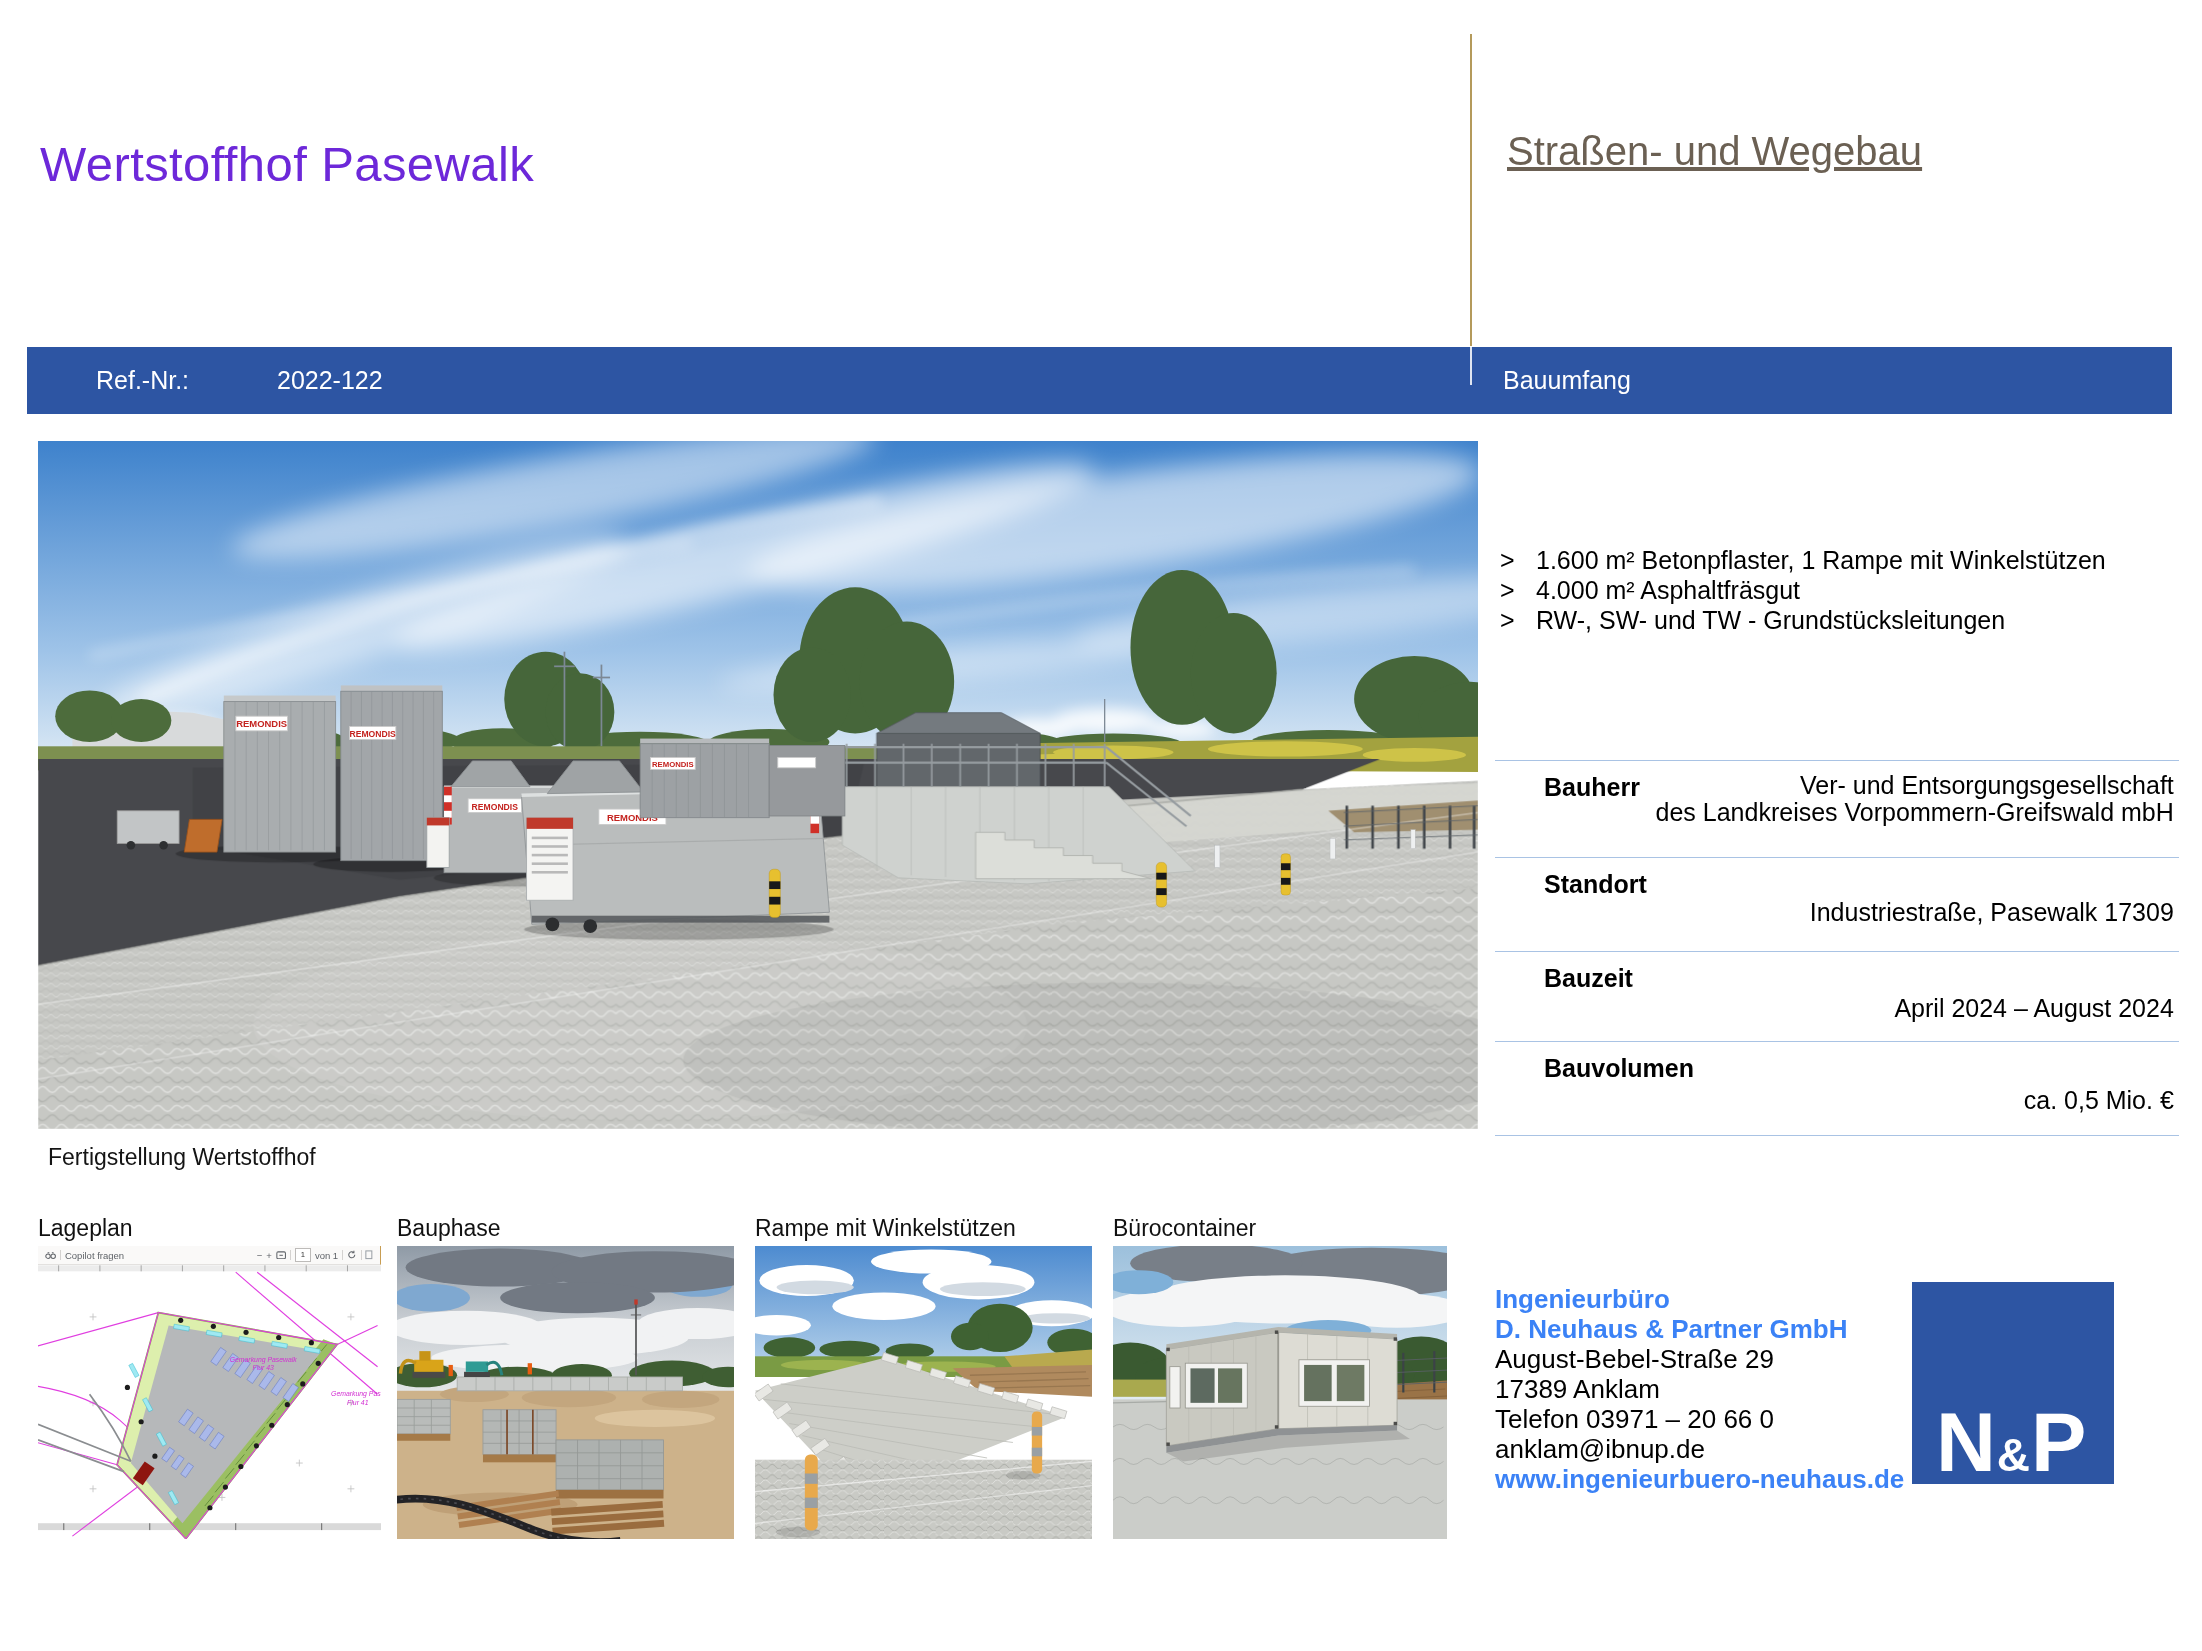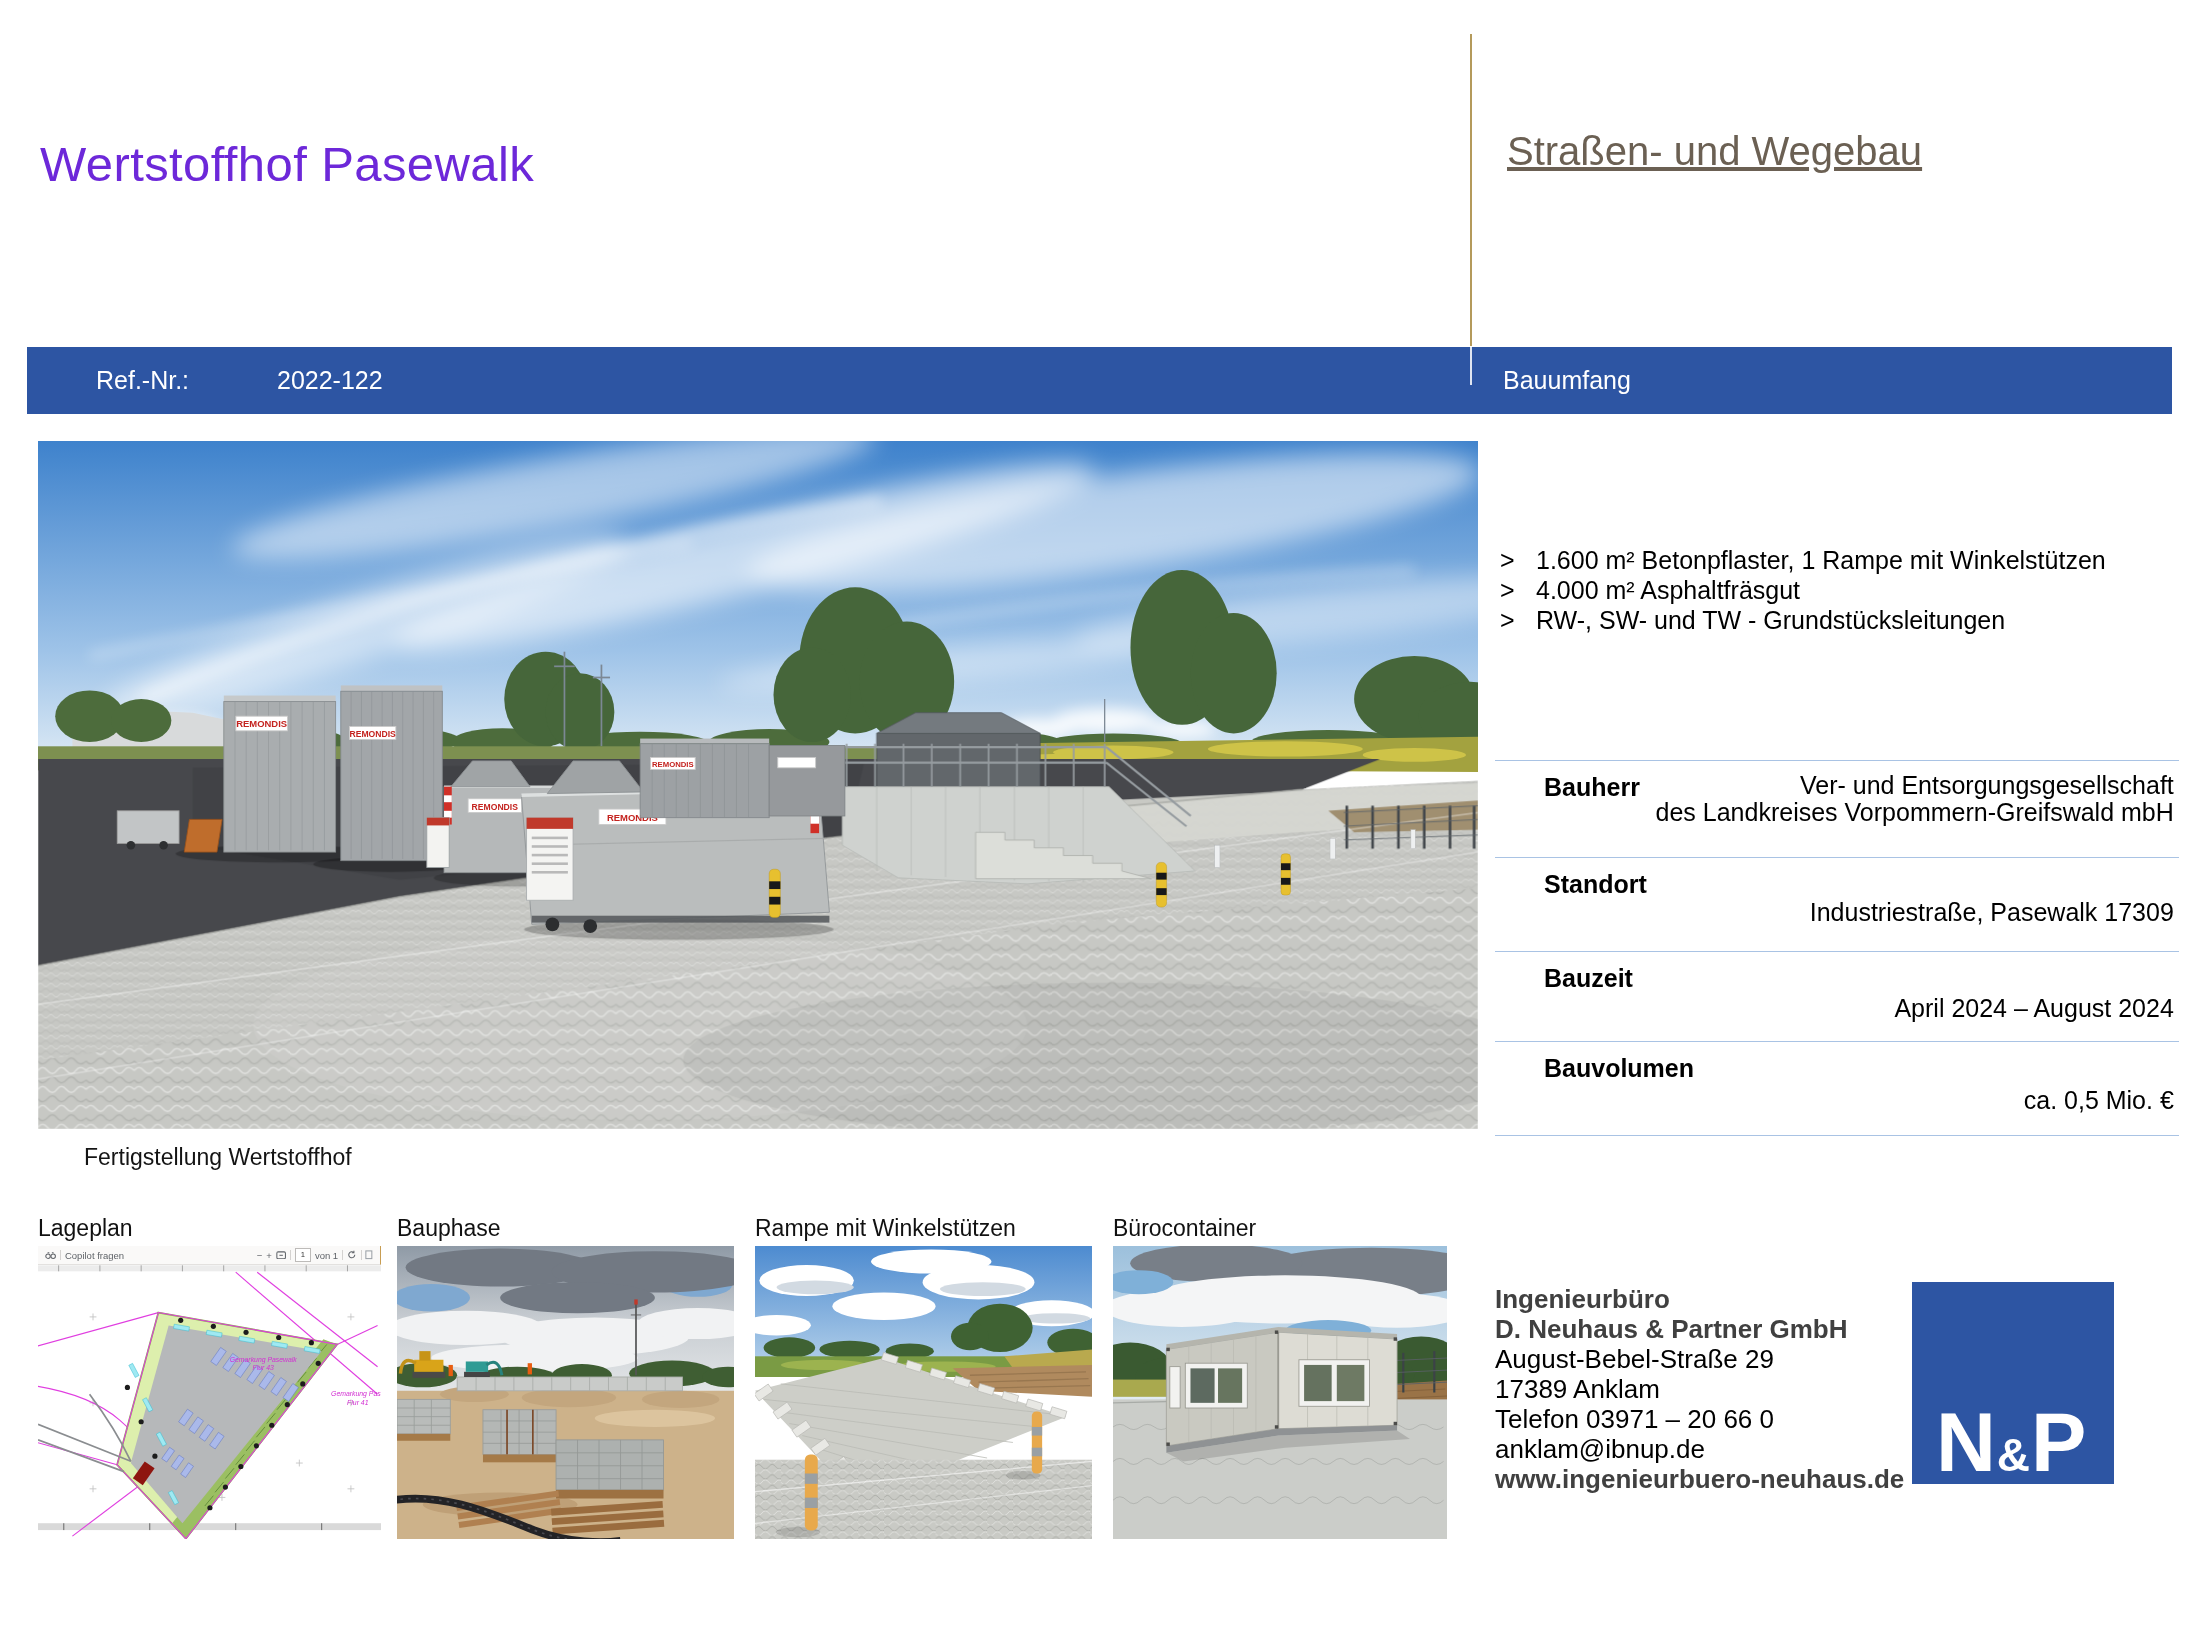--- a/index.html
+++ b/index.html
@@ -12,21 +12,21 @@
   .gold-line-in-banner{position:absolute;left:1470px;top:347px;width:1.7px;height:38px;background:rgba(255,255,255,.85);z-index:3;}
   
   .banner{position:absolute;left:27px;top:347px;width:2145px;height:67px;background:#2D55A3;color:#fff;font-size:25px;}
   .banner span{position:absolute;top:0;line-height:67px;white-space:nowrap;}
   .banner .ref-label{left:69px;}
   .banner .ref-value{left:250px;}
   .banner .right-label{left:1476px;}
   
   .main-photo{position:absolute;left:38px;top:441px;width:1440px;height:688px;margin:0;overflow:hidden;}
   .main-photo svg{display:block;}
-  .caption{position:absolute;left:48px;top:1144px;font-size:23px;color:#141414;margin-left:36px;}
+  .caption{position:absolute;left:48px;top:1144px;font-size:23px;color:#141414;}
   
   .bullets{position:absolute;left:1500px;top:545px;width:688px;font-size:25px;line-height:30px;}
   .bullets .row{display:flex;}
   .bullets .m{width:36px;flex:0 0 36px;}
   .details{position:absolute;left:1495px;top:760px;width:684px;}
   .sec{position:relative;border-top:1.7px solid #A9C3E4;}
   .sec.last{border-bottom:1.7px solid #A9C3E4;}
   .sec .h{position:absolute;left:49px;top:12px;font-weight:bold;font-size:25px;}
   .sec .v{position:absolute;right:5.2px;text-align:right;font-size:25px;line-height:27px;white-space:nowrap;}
   .s1{height:96px;} .s1 .v{top:11px;}
@@ -42,21 +42,21 @@
   .pdf-toolbar{position:absolute;left:0;top:0;right:0;height:19px;background:#faf9f8;border-bottom:0.9px solid #e3e1df;
                border-right:1.7px solid #c89d52;display:flex;align-items:center;gap:4px;padding:0 6.9px;
                font-size:9.5px;color:#5f6368;box-sizing:border-box;}
   .pdf-toolbar .sp{flex:1;}
   .pdf-toolbar .vd{width:0.9px;height:10.3px;background:#d4d2d0;}
   .pdf-toolbar .pagebox{width:13.8px;height:12px;border:0.9px solid #bdbbb9;background:#fff;text-align:center;line-height:12px;font-size:7.7px;color:#333;}
   .pdf-toolbar .ic{display:inline-flex;align-items:center;}
   .plan-svg{position:absolute;left:0;top:19px;}
   
   .company{position:absolute;left:1495px;top:1284px;font-size:26px;line-height:30px;}
-  .company .b{font-weight:bold;color:#404040;}
+  .company .b{font-weight:bold;color:#3b82f6;}
   .logo{position:absolute;left:1912px;top:1282px;width:202px;height:202px;background:#2D55A3;}
   .logo-text{position:absolute;left:24px;bottom:11.2px;display:flex;align-items:flex-end;color:#fff;font-weight:bold;}
   .logo-text .ln{font-size:83px;line-height:.72;}
   .logo-text .lamp{font-size:46px;line-height:.76;margin:0 0.9px;}
 </style>
 </head>
 <body>
 
 <div class="page">
 

